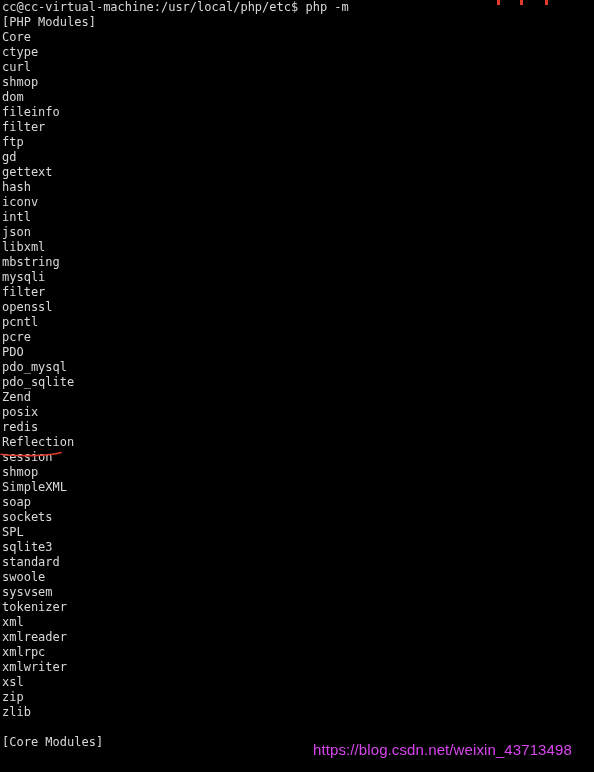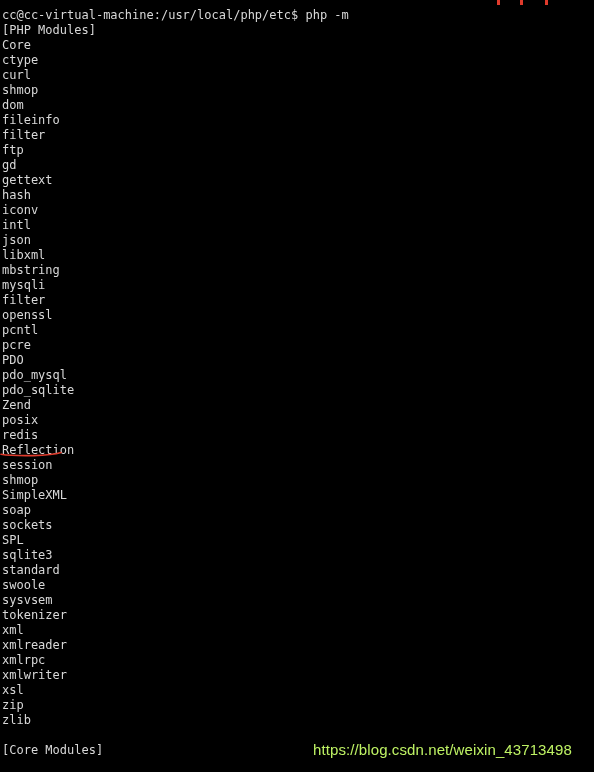--- a/index.html
+++ b/index.html
@@ -41,21 +41,21 @@
     top: -9px;
     left: 0;
     white-space: pre;
     color: #7a7a7a;
     font-family: "DejaVu Sans Mono", "Liberation Mono", monospace;
     font-size: 12px;
     line-height: 15px;
   }
   #lines {
     position: absolute;
-    top: 8px;
+    top: 0;
     left: 2px;
     width: 590px;
   }
   .line {
     white-space: pre;
     height: 15px;
     line-height: 15px;
     font-family: "DejaVu Sans Mono", "Liberation Mono", monospace;
     font-size: 12px;
     color: #d8d8d8;
@@ -70,21 +70,21 @@
     height: 12px;
     pointer-events: none;
   }
   #watermark {
     position: absolute;
     left: 313px;
     top: 741px;
     font-family: "Liberation Sans", "DejaVu Sans", sans-serif;
     font-size: 15px;
     line-height: 18px;
-    color: #bef264;
+    color: #d946ef;
     white-space: pre;
     letter-spacing: 0.1px;
   }
 </style>
 </head>
 <body>
 
 <div id="terminal">
 
   <div class="cut-row">

